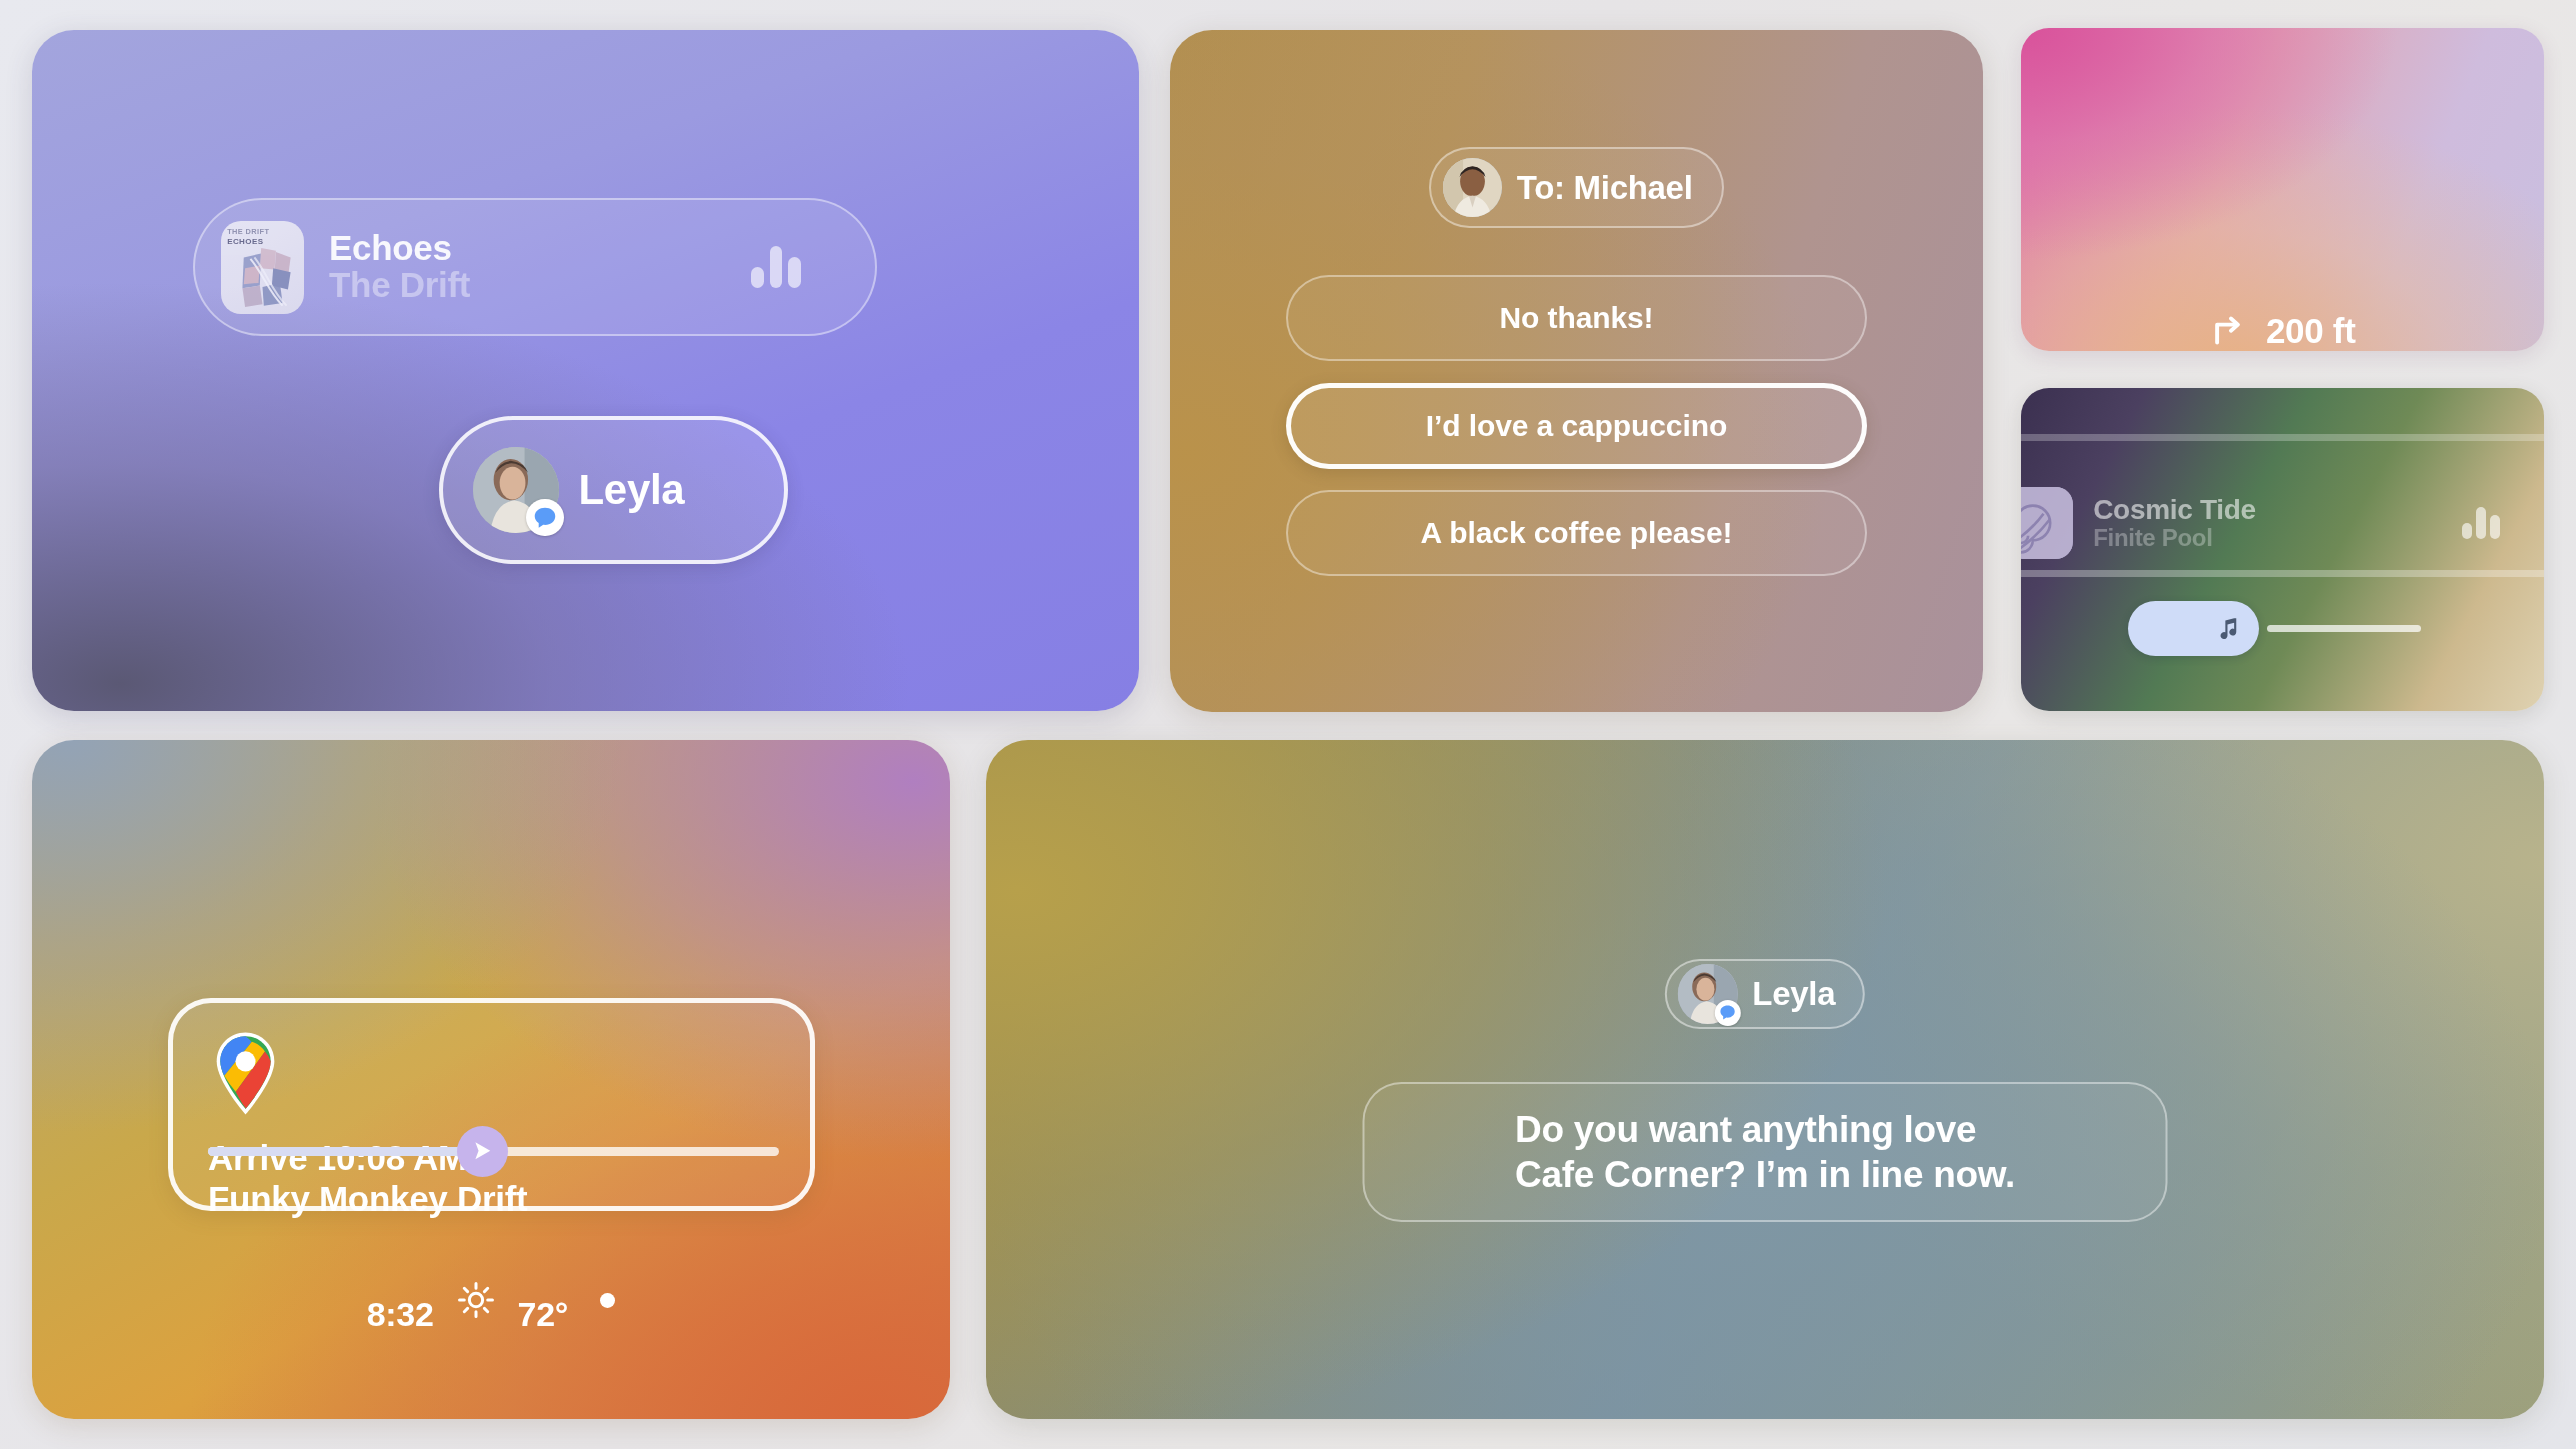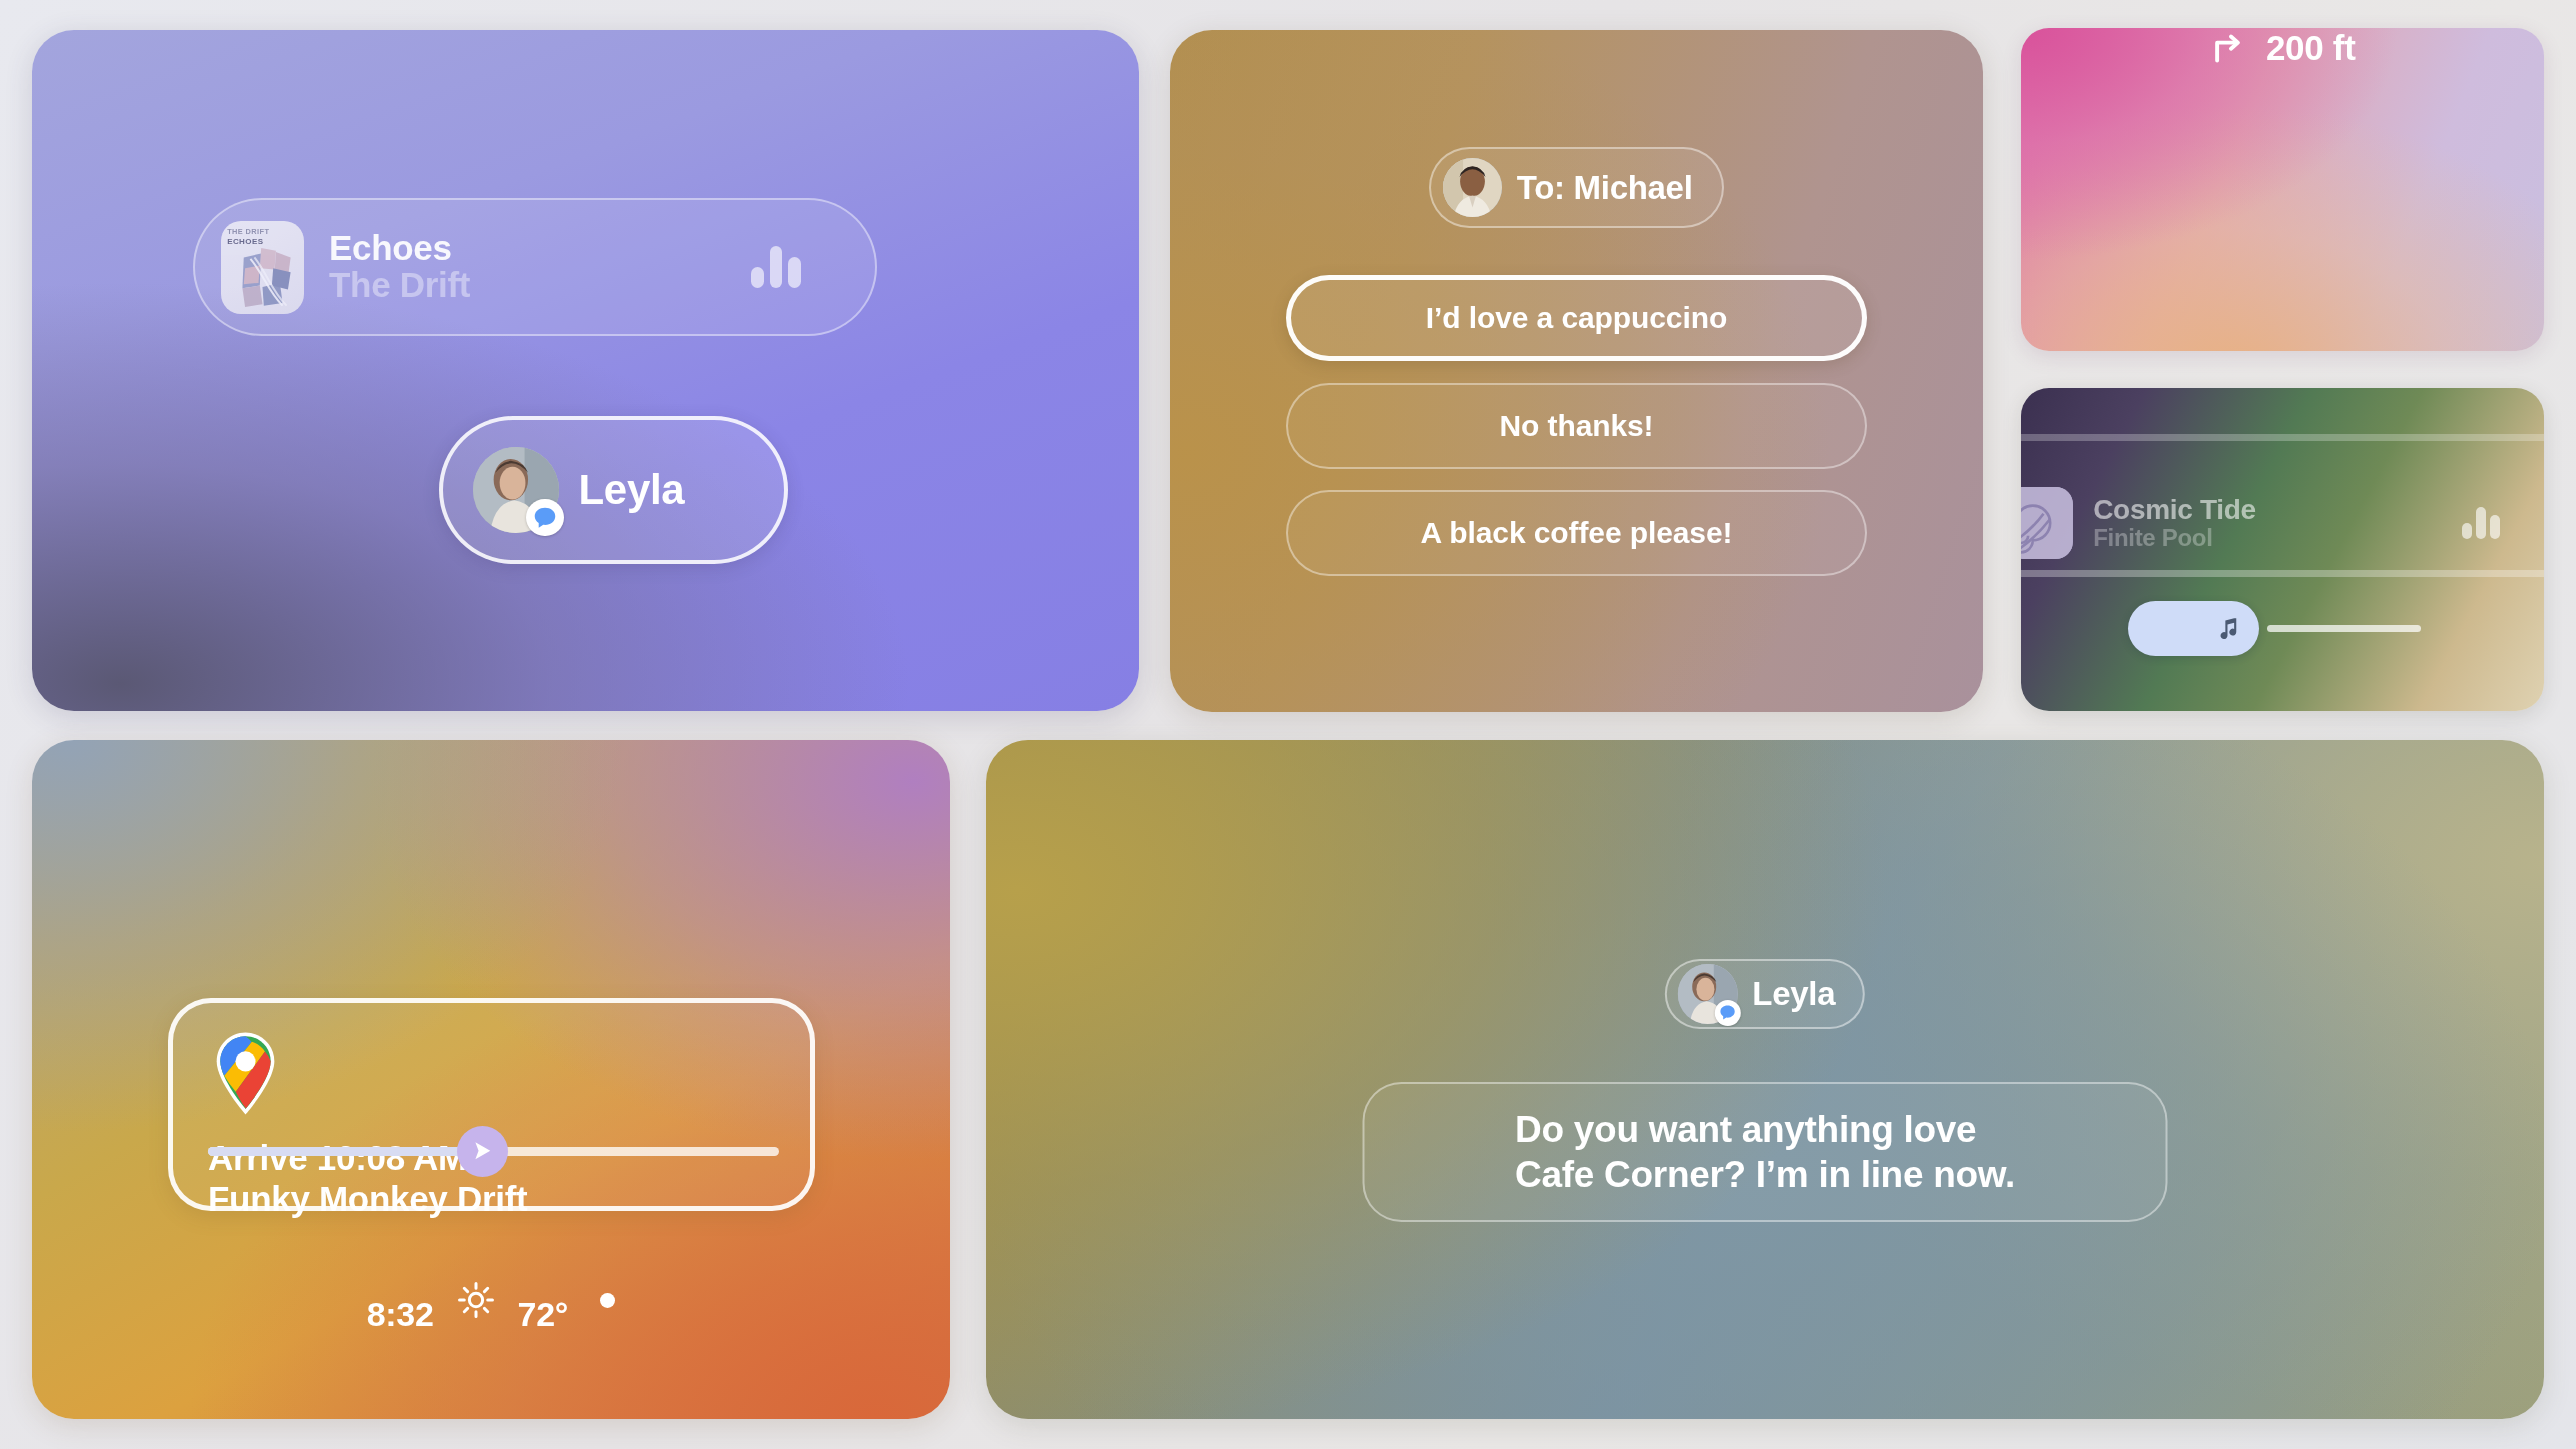--- a/index.html
+++ b/index.html
@@ -98,21 +98,21 @@
 
   
   #card-turn {
     left:2021px; top:28px; width:523px; height:323px;
     border-radius:28px;
     background:
       radial-gradient(120% 120% at 0% 0%, #d9529b 0%, rgba(221,110,170,0.65) 30%, rgba(225,160,190,0) 60%),
       radial-gradient(110% 120% at 40% 108%, #e8b182 0%, rgba(233,186,150,0.5) 38%, rgba(233,190,160,0) 70%),
       linear-gradient(112deg,#dd6aa6 0%,#e0a6b4 40%,#cfbcdd 72%,#c9bfe0 100%);
     box-shadow:0 5.4px 20px rgba(120,70,110,0.14);
-    display:flex; align-items:flex-start; justify-content:center; gap:17.4px;
+    display:flex; align-items:flex-end; justify-content:center; gap:17.4px;
   }
   #card-turn .dist { font-size:35px; font-weight:700; color:#fff; letter-spacing:-0.3px; }
 
   
   #card-cosmic {
     left:2021px; top:388px; width:523px; height:323px;
     border-radius:28px;
     background:
       linear-gradient(118deg,#3b3050 0%,#4b4060 18%,#527a54 42%,#6f8a56 58%,#cdb98e 82%,#dfd2b2 100%);
     box-shadow:0 5.4px 20px rgba(70,70,60,0.14);
@@ -262,22 +262,22 @@
           <path d="M28 32 Q50 6 72 32 Q68 16 50 14 Q32 16 28 32Z" fill="#2e2421"></path>
           <path d="M18 100 Q24 68 50 64 Q76 68 82 100Z" fill="#efeae0"></path>
           <path d="M44 64 L50 84 L56 64 Z" fill="#d9cfc0"></path>
         </svg>
       </div>
     </div>
     <div class="nm">To: Michael</div>
   </div>
 
   <div id="replies-list">
+    <div class="reply-opt">No thanks!</div>
     <div class="reply-opt selected">I’d love a cappuccino</div>
-    <div class="reply-opt">No thanks!</div>
     <div class="reply-opt">A black coffee please!</div>
   </div>
 </div>
 
 <div class="card" id="card-turn">
   <span>
     <svg width="39" height="39" viewBox="0 0 24 24" fill="none" stroke="#ffffff" stroke-width="2.4" stroke-linecap="round" stroke-linejoin="round">
       <path d="M5 20 V9 H17"></path>
       <polyline points="13.5,5.2 17.8,9 13.5,12.8"></polyline>
     </svg>

